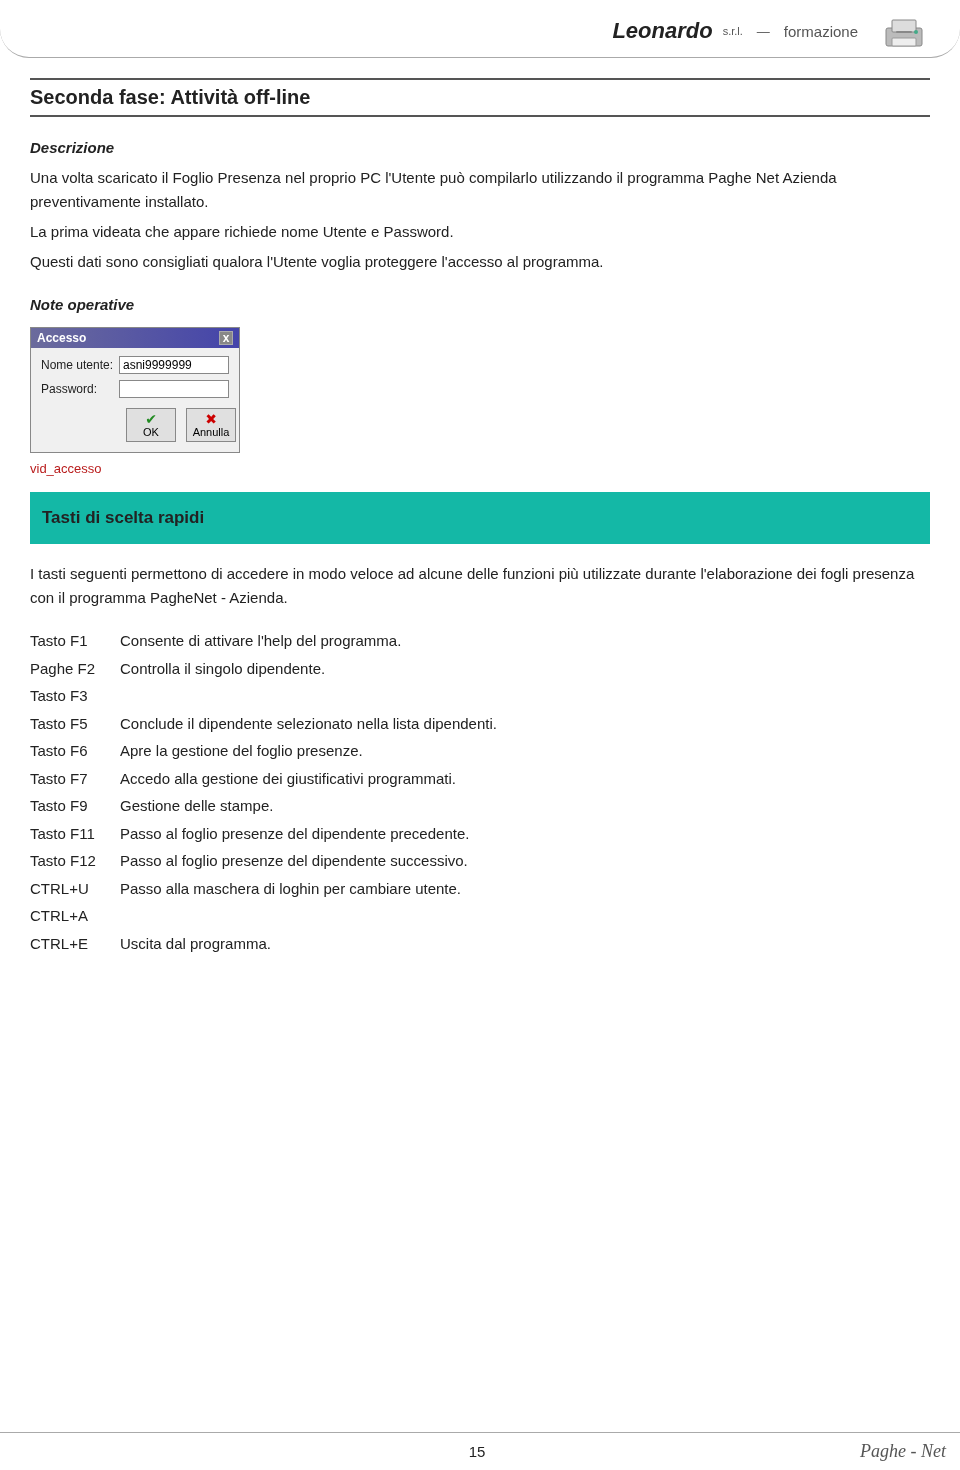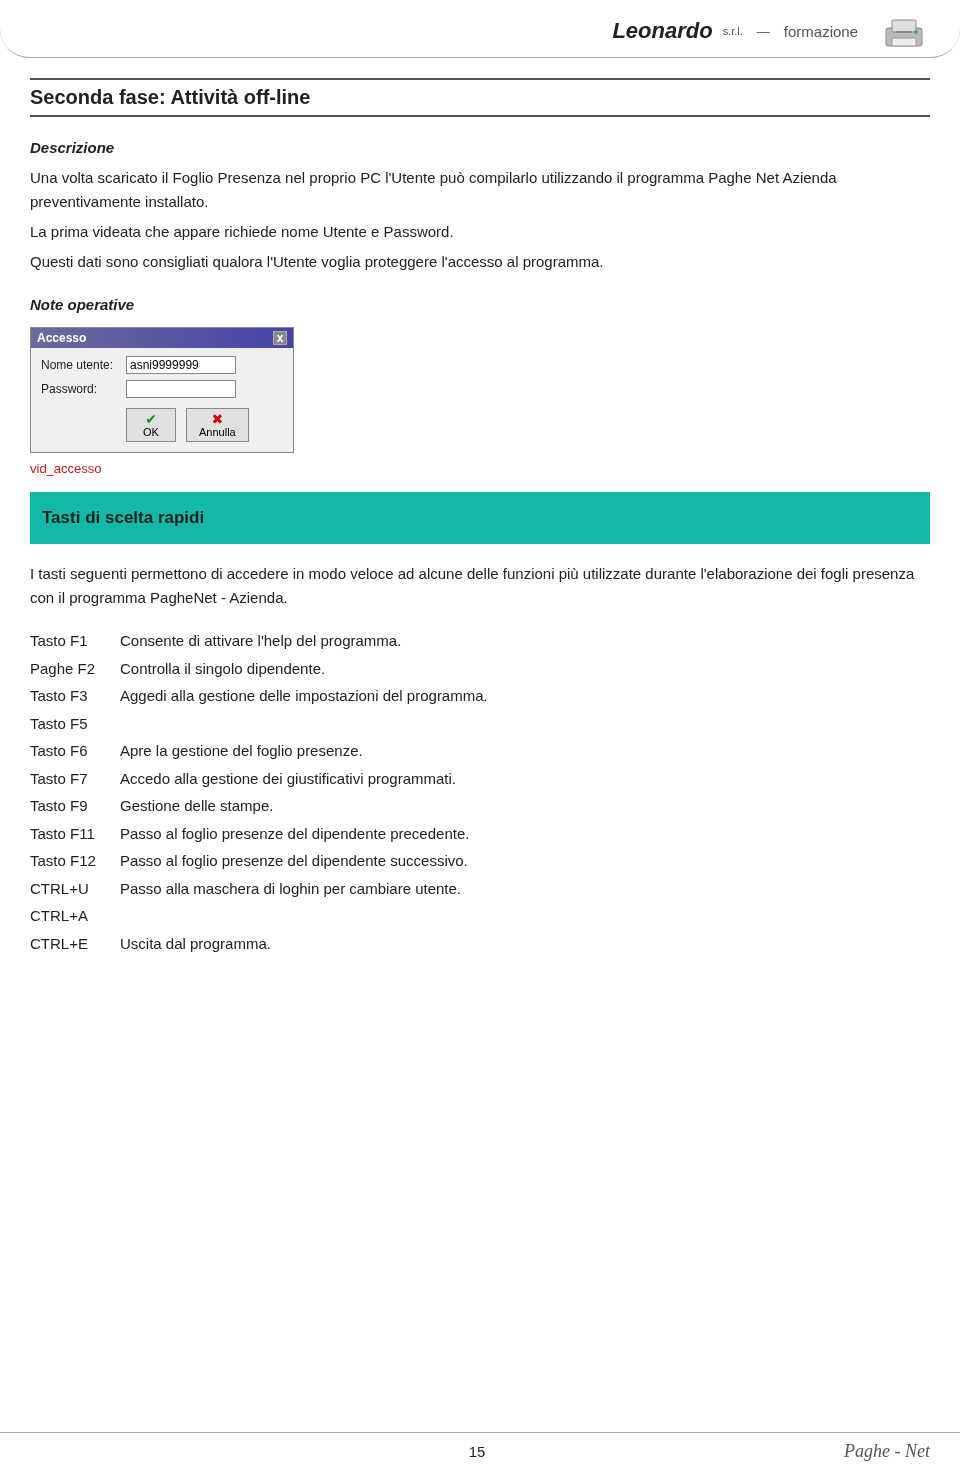--- a/index.html
+++ b/index.html
@@ -93,21 +93,21 @@
       font-style: italic;
       font-weight: bold;
       font-size: 15px;
       color: #222;
       margin-top: 22px;
       margin-bottom: 14px;
     }
 
     
     .dialog-box {
-      width: 264px;
+      width: 210px;
       border: 1px solid #888;
       background: #f0abfc;
       font-size: 12px;
       margin-bottom: 8px;
     }
     .dialog-titlebar {
       background: linear-gradient(to right, #6b6b9c, #4444aa);
       color: #fff;
       padding: 3px 6px;
       font-size: 12px;
@@ -227,21 +227,21 @@
     
     .footer {
       position: absolute;
       bottom: 0;
       left: 0;
       right: 0;
       border-top: 1px solid #aaa;
       display: flex;
       justify-content: space-between;
       align-items: center;
-      padding: 8px 30px;
+      padding: 8px 14px;
     }
     .footer-left {
       width: 80px;
     }
     .footer-center {
       font-size: 15px;
       color: #222;
     }
     .footer-right {
       font-size: 18px;
@@ -324,24 +324,24 @@
   <div class="shortcut-row">
         <span class="shortcut-key">Tasto F1</span>
         <span class="shortcut-desc">Consente di attivare l'help del programma.</span>
       </div>
       <div class="shortcut-row">
         <span class="shortcut-key">Paghe F2</span>
         <span class="shortcut-desc">Controlla il singolo dipendente.</span>
       </div>
       <div class="shortcut-row">
         <span class="shortcut-key">Tasto F3</span>
-        <span class="shortcut-desc">Aggedi alla gestione delle impostazioni del programma.</span>
       </div>
       <div class="shortcut-row">
         <span class="shortcut-key">Tasto F5</span>
+        <span class="shortcut-desc">Conclude il dipendente selezionato nella lista dipendenti.</span>
       </div>
       <div class="shortcut-row">
         <span class="shortcut-key">Tasto F6</span>
         <span class="shortcut-desc">Apre la gestione del foglio presenze.</span>
       </div>
       <div class="shortcut-row">
         <span class="shortcut-key">Tasto F7</span>
         <span class="shortcut-desc">Accedo alla gestione dei giustificativi programmati.</span>
       </div>
       <div class="shortcut-row">

